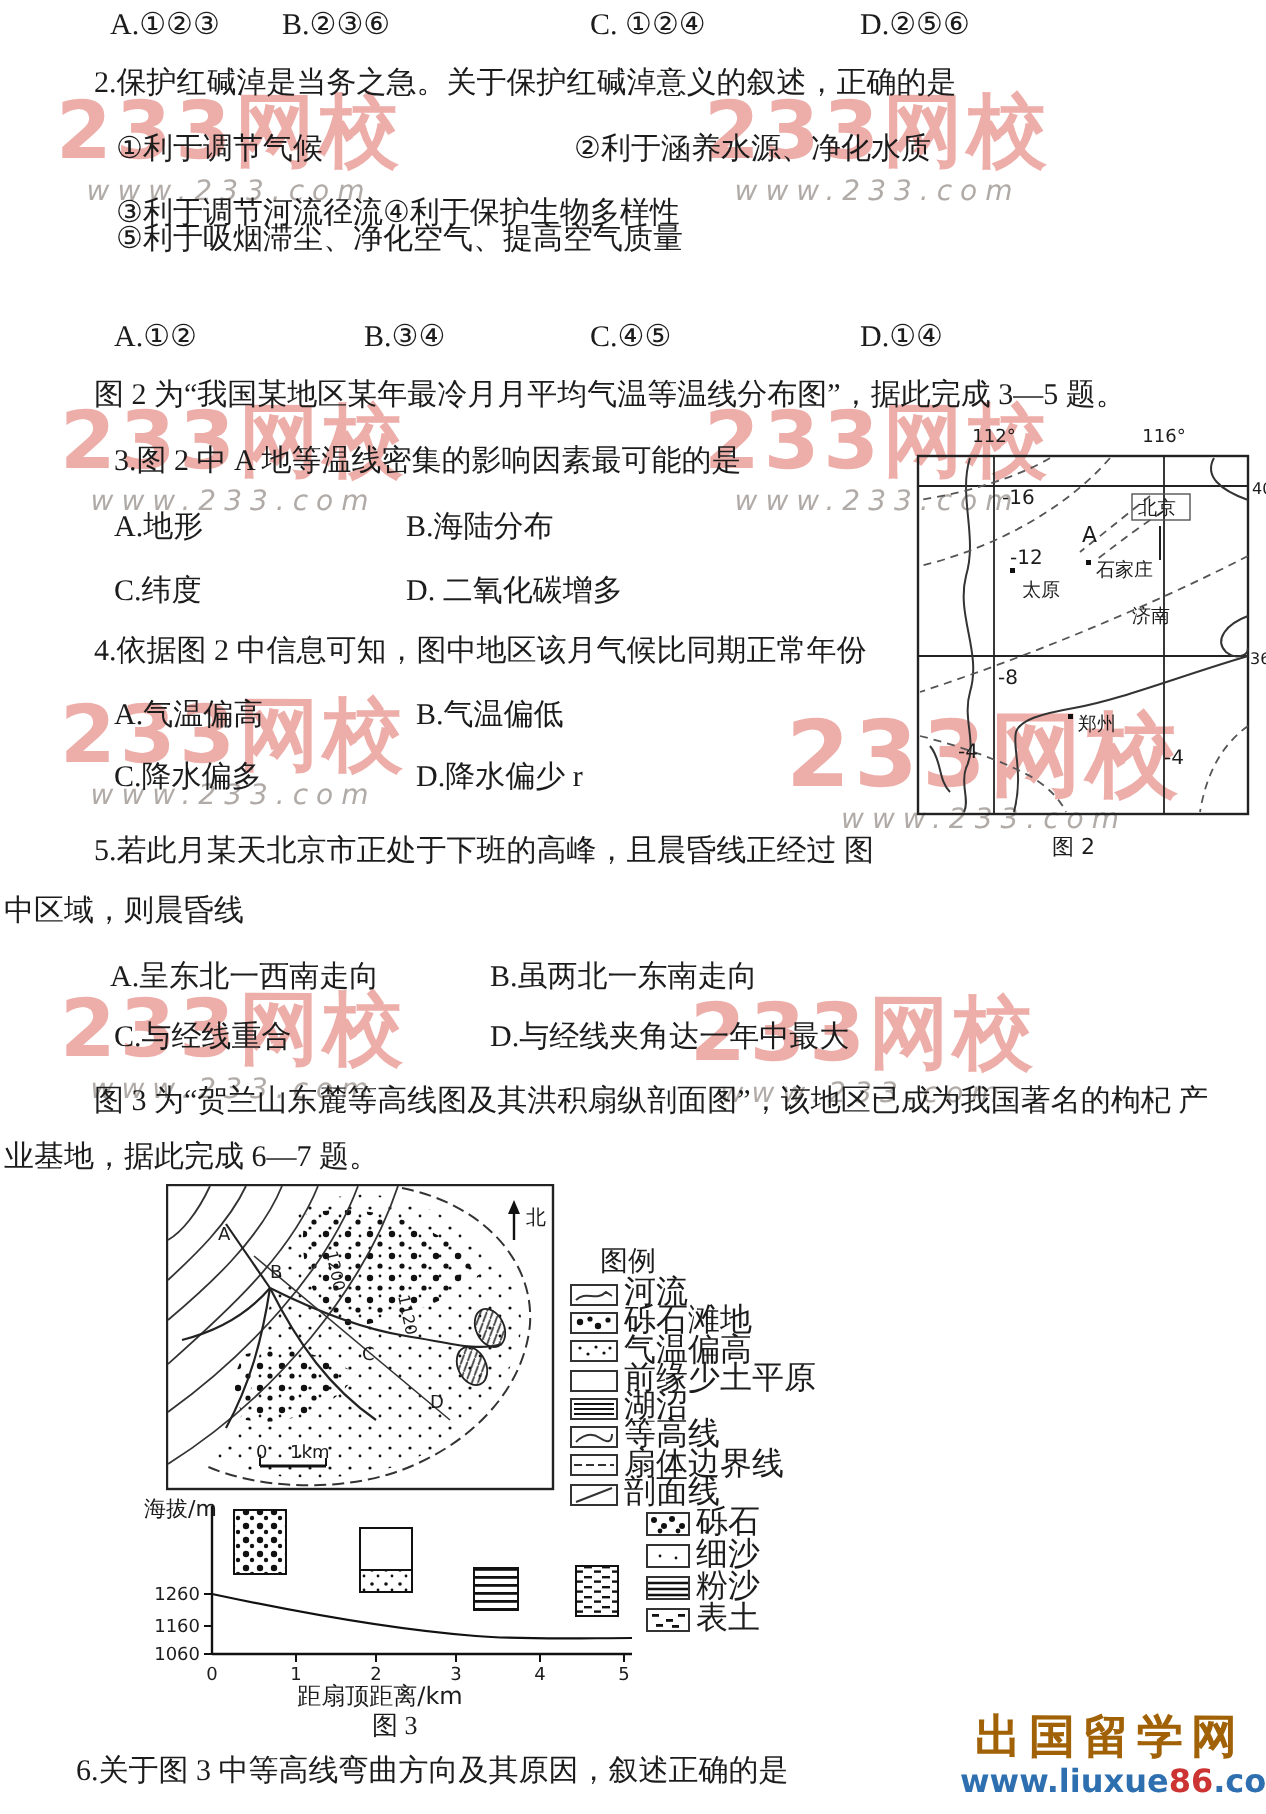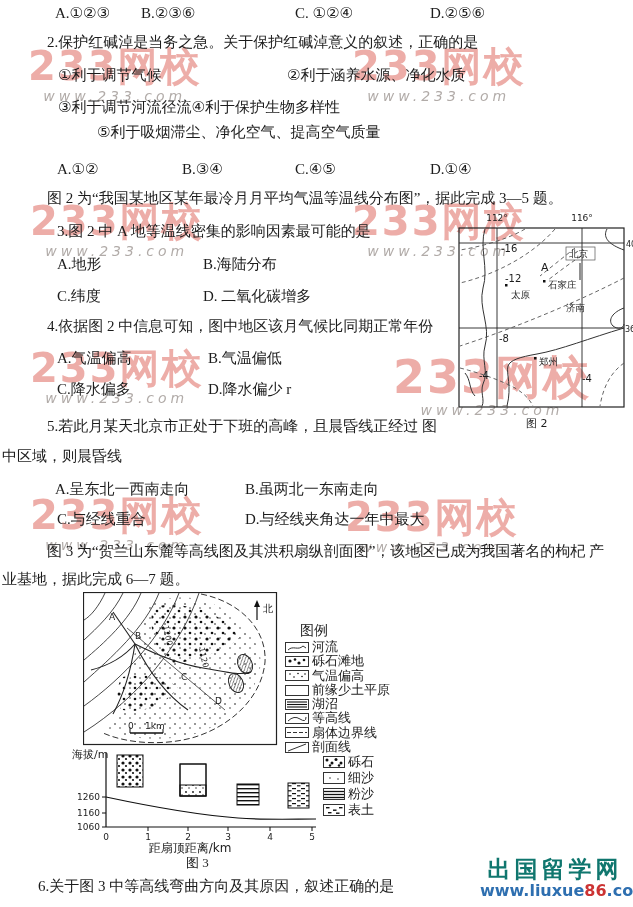--- a/index.html
+++ b/index.html
@@ -11,28 +11,28 @@
   .wm .b{display:block;font-size:40px;font-weight:bold;letter-spacing:2px;
          color:rgba(219,92,82,0.50);line-height:1;}
   .wm.big .b{font-size:46px;}
   .wm .u{display:block;font-size:14px;font-style:italic;letter-spacing:4px;
          color:rgba(158,150,146,0.8);margin-top:2px;font-weight:normal;}
   
   .ln{position:absolute;z-index:2;font-size:15px;white-space:nowrap;line-height:1.2;}
   
   .fig{position:absolute;z-index:2;}
   svg text{font-family:"DejaVu Sans",sans-serif;fill:#1c1c1c;}
-  .leg{position:absolute;font-size:13px;line-height:14.3px;}
+  .leg{position:absolute;font-size:16px;line-height:14.3px;}
   .legrow{display:flex;align-items:center;height:14.3px;white-space:nowrap;}
   .legrow svg{margin-right:3px;flex:none;}
   .mleg .legrow{height:16px;}
   .figcap{position:absolute;font-size:13px;font-family:"Liberation Serif",serif;}
   
   .site{position:absolute;z-index:2;font-family:"DejaVu Sans",sans-serif;text-align:center;}
-  .site .nm{font-size:23px;font-weight:bold;color:#0f766e;letter-spacing:4px;line-height:1;}
+  .site .nm{font-size:23px;font-weight:bold;color:#a16207;letter-spacing:4px;line-height:1;}
   .site .ur{font-size:16px;font-weight:bold;color:#2e6fb0;line-height:1.2;}
   .site .ur .hl{color:#cc3333;}
 </style>
 </head>
 <body>
 
 <div class="doc">
 
   <div class="wm" style="left:28px;top:46px;">
       <span class="b">233网校</span>
@@ -69,21 +69,21 @@
 
   <div class="ln" style="left:55px;top:4px;">A.①②③</div>
   <div class="ln" style="left:141px;top:4px;">B.②③⑥</div>
   <div class="ln" style="left:295px;top:4px;">C. ①②④</div>
   <div class="ln" style="left:430px;top:4px;">D.②⑤⑥</div>
 
   <div class="ln" style="left:47px;top:33px;">2.保护红碱淖是当务之急。关于保护红碱淖意义的叙述，正确的是</div>
   <div class="ln" style="left:58px;top:66px;">①利于调节气候</div>
   <div class="ln" style="left:58px;top:98px;">③利于调节河流径流④利于保护生物多样性</div>
   <div class="ln" style="left:287px;top:66px;">②利于涵养水源、净化水质</div>
-  <div class="ln" style="left:58px;top:123px;margin-left:39px;">⑤利于吸烟滞尘、净化空气、提高空气质量</div>
+  <div class="ln" style="left:58px;top:111px;">⑤利于吸烟滞尘、净化空气、提高空气质量</div>
   <div class="ln" style="left:57px;top:160px;">A.①②</div>
   <div class="ln" style="left:182px;top:160px;">B.③④</div>
   <div class="ln" style="left:295px;top:160px;">C.④⑤</div>
   <div class="ln" style="left:430px;top:160px;">D.①④</div>
 
   <div class="ln" style="left:47px;top:189px;">图 2 为“我国某地区某年最冷月月平均气温等温线分布图”，据此完成 3—5 题。</div>
 
   <div class="ln" style="left:57px;top:222px;">3.图 2 中 A 地等温线密集的影响因素最可能的是</div>
   <div class="ln" style="left:57px;top:255px;">A.地形</div>
   <div class="ln" style="left:203px;top:255px;">B.海陆分布</div>

